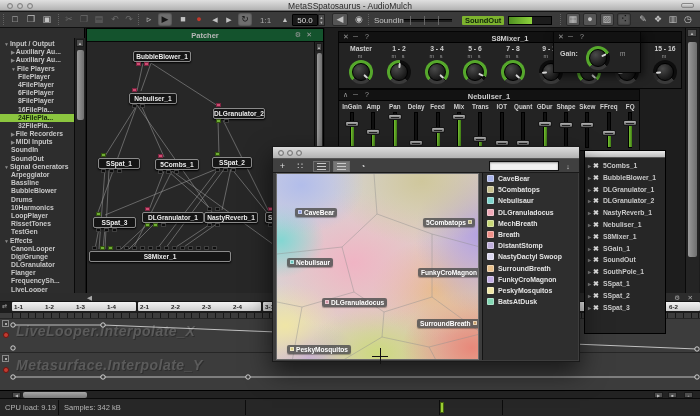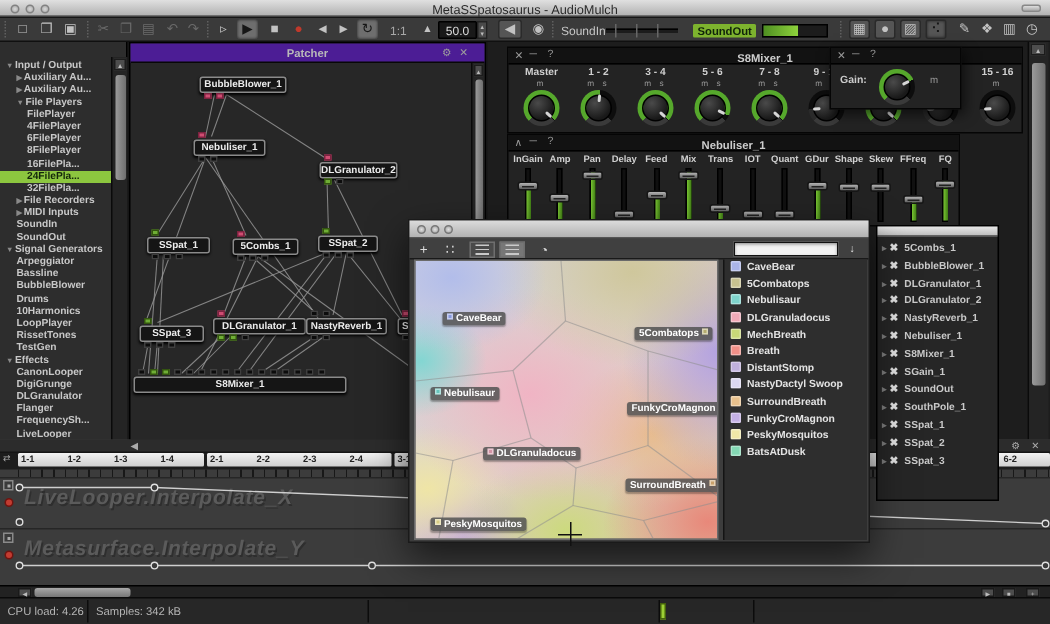--- a/index.html
+++ b/index.html
@@ -40,21 +40,21 @@
   .sb-row{position:relative;height:8.2px;font-size:6.8px;font-weight:bold;color:#c8c8c8;
     white-space:nowrap;line-height:8.2px;}
   .sb-row .arr{color:#8a8a8a;font-size:5px;margin-right:1px;}
   .sb-row.sel{background:#8cc63f;color:#14280a;}
   .vscroll{position:absolute;background:#242424;border-left:1px solid #0a0a0a;}
   .vs-btn{position:absolute;left:1px;width:8px;height:8px;background:#4d4d4d;border:1px solid #1c1c1c;
     font-size:4.5px;color:#bbb;text-align:center;line-height:8px;}
   .vs-thumb{position:absolute;left:1.5px;width:7px;background:linear-gradient(90deg,#9a9a9a,#6f6f6f);border-radius:2px;}
   
   .patcher{position:absolute;left:86px;top:28px;width:238px;height:266px;background:#272727;border:1px solid #000;}
-  .p-hdr{position:absolute;left:0;top:0;right:0;height:13px;background:#4c1d95;border-bottom:1px solid #070707;}
+  .p-hdr{position:absolute;left:0;top:0;right:0;height:13px;background:#14532d;border-bottom:1px solid #070707;}
   .p-title{position:absolute;left:0;right:0;top:2px;text-align:center;font-size:7.5px;color:#b9b9b9;font-weight:bold;}
   .p-ico{position:absolute;top:2px;font-size:7px;color:#9d9d9d;}
   .p-canvas{position:absolute;left:0;top:13px;right:9px;bottom:0;overflow:hidden;}
   .node{position:absolute;background:#151515;border:1px solid #8b8b8b;border-radius:2px;color:#ececec;
     font-size:6.6px;font-weight:bold;text-align:center;height:11px;line-height:9px;box-shadow:0 1px 2px #000;}
   .port{position:absolute;width:5px;height:4px;border:1px solid #3f3f3f;background:#0c0c0c;}
   .port.pink{background:#cf4d72;border-color:#7d2340;}
   .port.green{background:#6fae35;border-color:#33540f;}
   
   .panel{position:absolute;background:#232323;border:1px solid #050505;}
@@ -657,21 +657,21 @@
 
   <div class="hscroll">
     <div class="hs-btn" style="left:12px">◀</div>
     <div class="hs-thumb" style="left:23px;width:64px"></div>
     <div class="hs-btn" style="left:654px">▶</div>
     <div class="hs-btn" style="left:668px">■</div>
     <div class="hs-btn" style="left:684px">+</div>
   </div>
 
   <div class="statusbar">
-    <span class="abs" style="left:5px;top:4px">CPU load: 4.26</span>
+    <span class="abs" style="left:5px;top:4px">CPU load: 9.19</span>
     <div class="st-div" style="left:58px"></div>
     <span class="abs" style="left:64px;top:4px">Samples: 342 kB</span>
     <div class="st-div" style="left:245px"></div>
     <div class="st-div" style="left:439px"></div>
     <div class="st-meter"></div>
     <div class="st-div" style="left:502px"></div>
   </div>
 
   <div class="ms-win">
     <div class="ms-titlebar">

